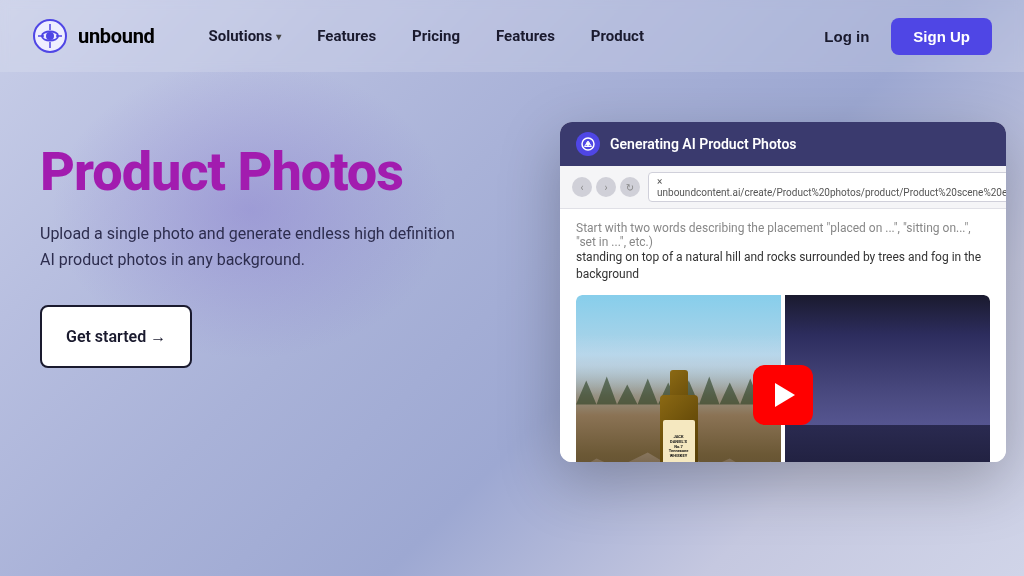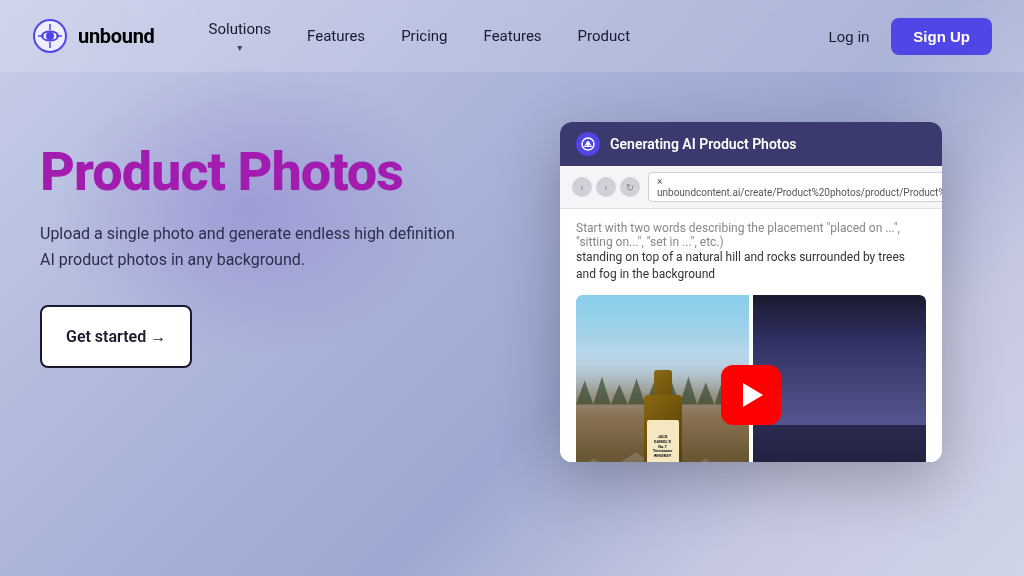--- a/index.html
+++ b/index.html
@@ -59,46 +59,45 @@
 
     .nav-links {
       display: flex;
       align-items: center;
       gap: 8px;
       flex: 1;
     }
 
     .nav-link {
       font-size: 15px;
-      font-weight: 400;
+      font-weight: 700;
       color: #1a1a2e;
       text-decoration: none;
       padding: 8px 14px;
       border-radius: 6px;
       cursor: pointer;
       display: flex;
       align-items: center;
       gap: 4px;
-      flex-direction: column;
     }
 
     .dropdown-arrow {
       font-size: 10px;
       color: #444;
     }
 
     .nav-right {
       display: flex;
       align-items: center;
       gap: 8px;
     }
 
     .btn-login {
       font-size: 15px;
-      font-weight: 400;
+      font-weight: 700;
       color: #1a1a2e;
       background: none;
       border: none;
       padding: 8px 14px;
       cursor: pointer;
       border-radius: 6px;
     }
 
     .btn-signup {
       font-size: 15px;
@@ -172,21 +171,21 @@
       flex: 1;
       position: relative;
       margin-top: -10px;
     }
 
     .app-screenshot {
       background: #fff;
       border-radius: 12px;
       box-shadow: 0 20px 60px rgba(0,0,0,0.25);
       overflow: hidden;
-      width: 382px;
+      width: 446px;
       height: 340px;
       position: relative;
     }
 
     .app-chrome-bar {
       background: #3a3a6e;
       padding: 10px 16px;
       display: flex;
       align-items: center;
       gap: 10px;

